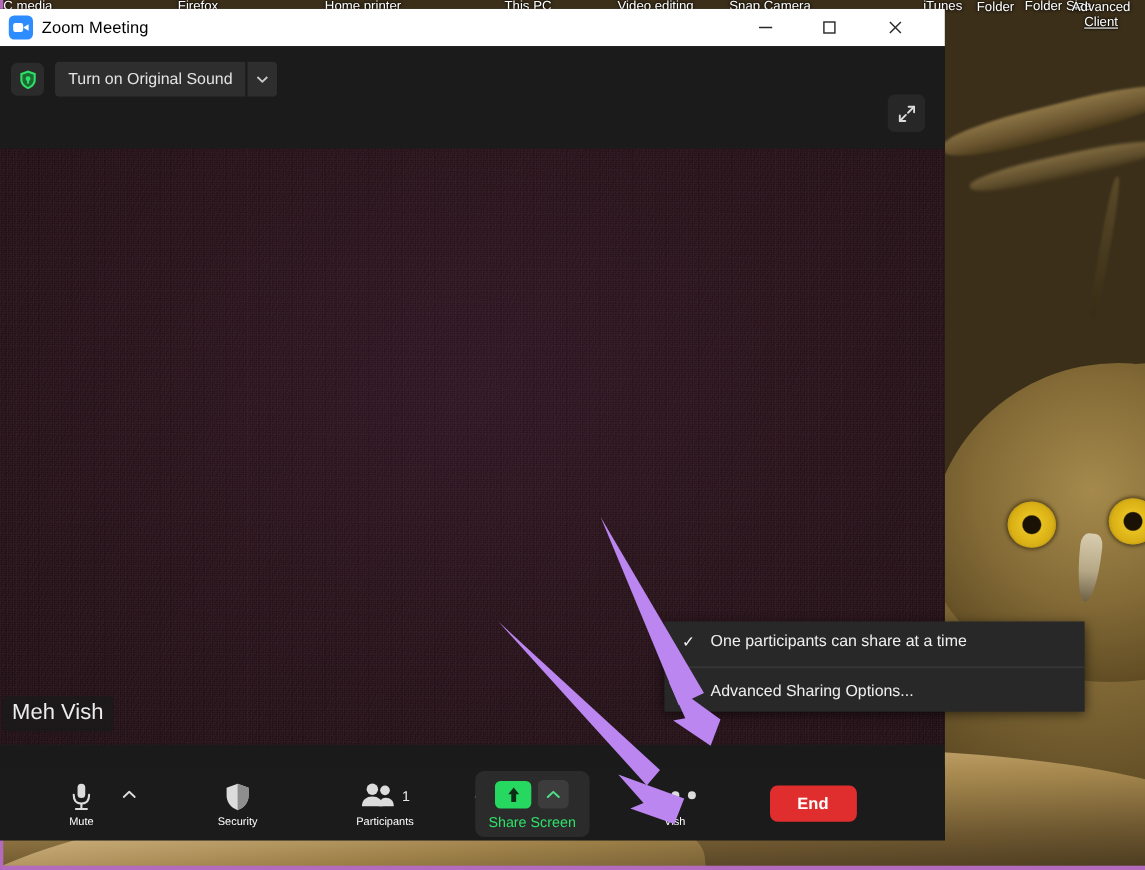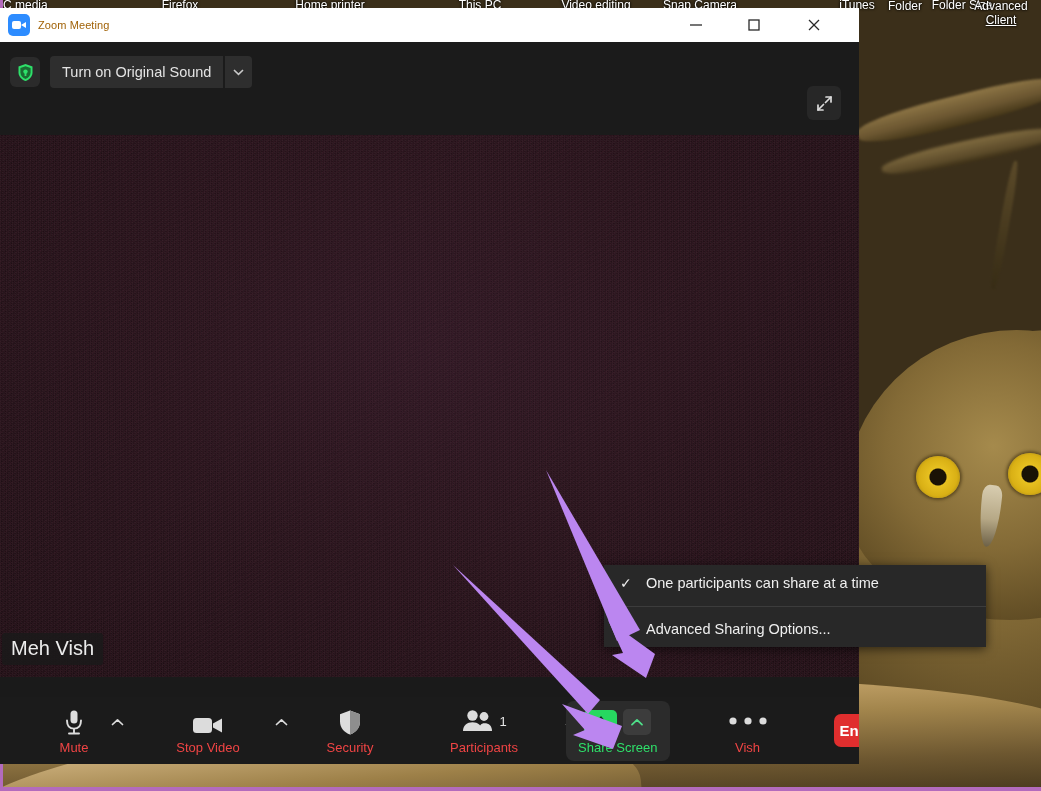--- a/index.html
+++ b/index.html
@@ -158,22 +158,22 @@
   .title-icon::after {
     content: "";
     position: absolute;
     left: 13px; top: 8px;
     width: 0; height: 0;
     border-top: 3px solid transparent;
     border-bottom: 3px solid transparent;
     border-right: 5px solid #fff;
   }
   .title-text {
-    font-size: 11px;
-    color: #a16207;
+    font-size: 15px;
+    color: #000000;
     letter-spacing: .1px;
   }
   .winctl {
     position: absolute;
     top: 0;
     height: 34px;
     width: 46px;
     display: flex;
     align-items: center;
     justify-content: center;
@@ -270,22 +270,22 @@
     display: flex;
     flex-direction: column;
     align-items: center;
     justify-content: center;
     height: 62px;
     min-width: 64px;
     padding: 0 6px;
   }
   .ctl .ic { height: 30px; display: flex; align-items: flex-end; justify-content: center; }
   .ctl .lbl {
-    font-size: 13px;
-    color: #ef4444;
+    font-size: 10px;
+    color: #ffffff;
     margin-top: 4px;
     white-space: nowrap;
   }
   .caret-up {
     position: absolute;
     top: 14px;
     width: 18px; height: 18px;
     display: flex; align-items: center; justify-content: center;
   }
   .share-group {
@@ -479,34 +479,20 @@
           </svg>
         </div>
         <div class="lbl">Mute</div>
         <div class="caret-up" style="left:72px">
           <svg width="13" height="9" viewBox="0 0 13 9">
               <path d="M1.5 6.5 L6.5 1.8 L11.5 6.5" fill="none" stroke="#dcdcdc" stroke-width="1.7" stroke-linecap="round" stroke-linejoin="round"></path>
             </svg>
         </div>
       </div>
 
-      <div class="ctl" style="margin-left:58px">
-        <div class="ic">
-          <svg width="32" height="22" viewBox="0 0 32 22">
-            <rect x="1" y="4" width="19" height="15" rx="3.5" fill="#dcdcdc"></rect>
-            <path d="M21 9.5 L30 4.5 V18.5 L21 13.5 Z" fill="#dcdcdc"></path>
-          </svg>
-        </div>
-        <div class="lbl">Stop Video</div>
-        <div class="caret-up" style="left:102px">
-          <svg width="13" height="9" viewBox="0 0 13 9">
-              <path d="M1.5 6.5 L6.5 1.8 L11.5 6.5" fill="none" stroke="#dcdcdc" stroke-width="1.7" stroke-linecap="round" stroke-linejoin="round"></path>
-            </svg>
-        </div>
-      </div>
 
       <div class="ctl" style="margin-left:66px">
         <div class="ic">
           <svg width="24" height="27" viewBox="0 0 24 27">
             <path d="M12 1.5 L22 5.2 V12.5 C22 18.8 17.6 23.6 12 25.5 C6.4 23.6 2 18.8 2 12.5 V5.2 Z" fill="#dcdcdc"></path>
             <path d="M12 1.5 L22 5.2 V12.5 C22 18.8 17.6 23.6 12 25.5 Z" fill="#8e8e8e"></path>
           </svg>
         </div>
         <div class="lbl">Security</div>
       </div>

